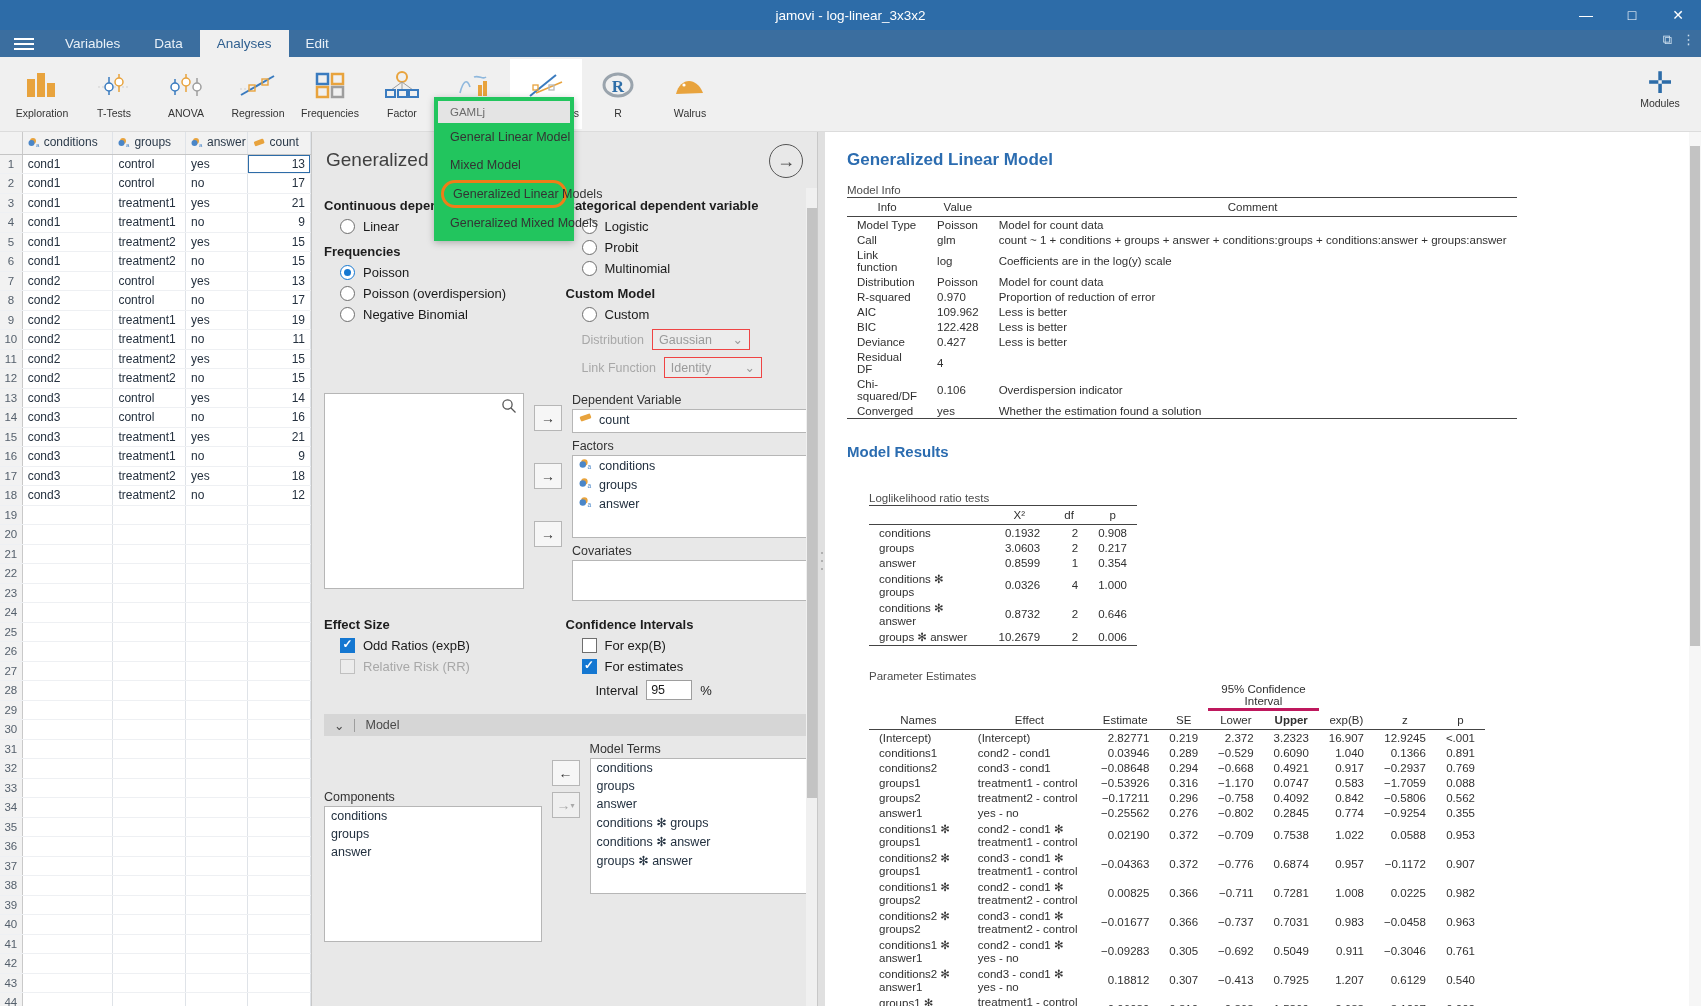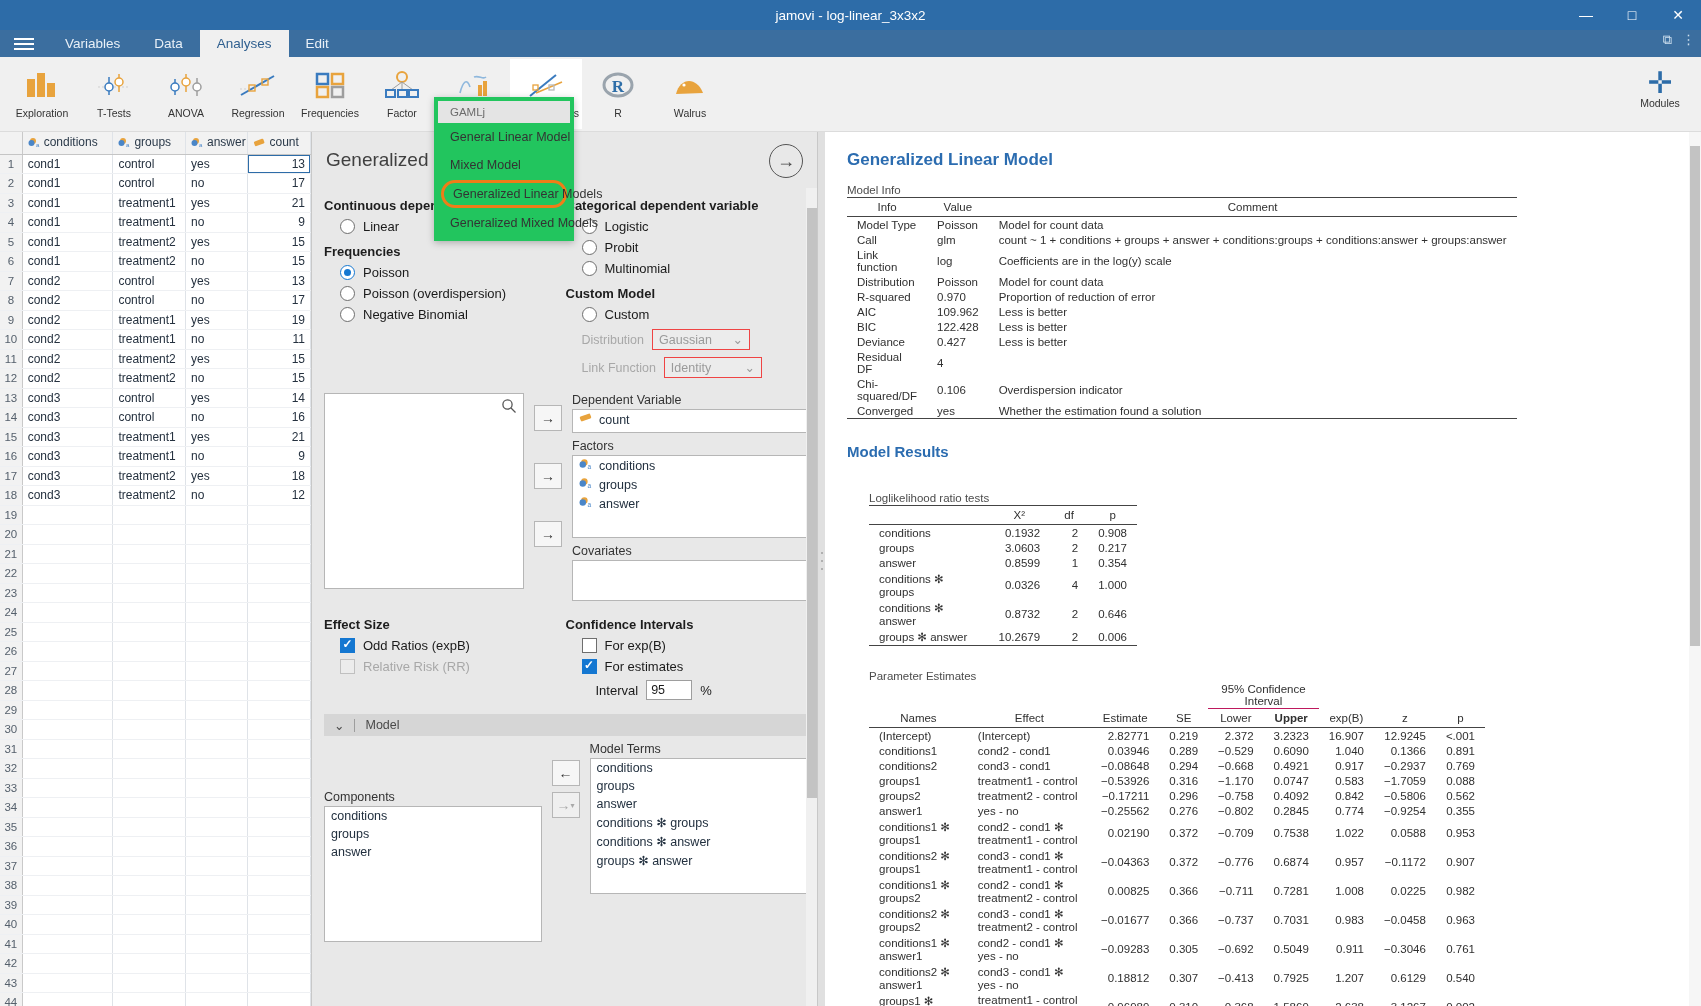--- a/index.html
+++ b/index.html
@@ -149,21 +149,21 @@
   .tblCaption { font-size:11.5px; color:#4c4c4c; margin-bottom:1px; }
   table.res { border-collapse:collapse; font-size:11.5px; color:#303030;}
   table.res th {
     font-weight:normal; border-top:1px solid #444; border-bottom:1px solid #444;
     padding:3px 10px; text-align:center;
   }
   table.res td { padding:1.5px 10px; }
   table.res tr.last td { border-bottom:1px solid #444; }
   table.res .lft { text-align:left; }
   table.res .rgt { text-align:right; }
-  .spanHdr { border-bottom:1px solid #be185d; text-align:center; font-size:11.5px; padding-bottom:1px;}
+  .spanHdr { border-bottom:3px solid #be185d; text-align:center; font-size:11.5px; padding-bottom:1px;}
   
   .vscroll { position:absolute; right:0; top:0; width:12px; bottom:0; background:#f0f0f0; }
   .vscroll .thumb { position:absolute; left:1px; width:10px; background:#c3c3c3; }
   .hdots { position:absolute; width:6px; height:18px; display:flex; flex-direction:column;
       justify-content:space-between; align-items:center; }
   .hdots i { width:2px; height:2px; background:#a0a0a0; border-radius:50%; }
   .splitter { width:7px; background:#e0e0e0; position:relative; }
 </style>
 </head>
 <body>

